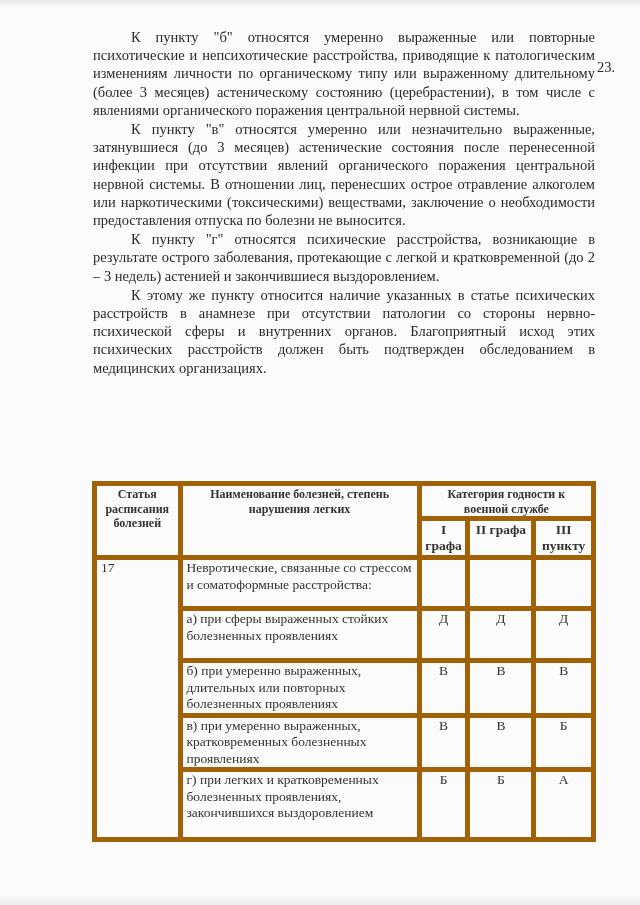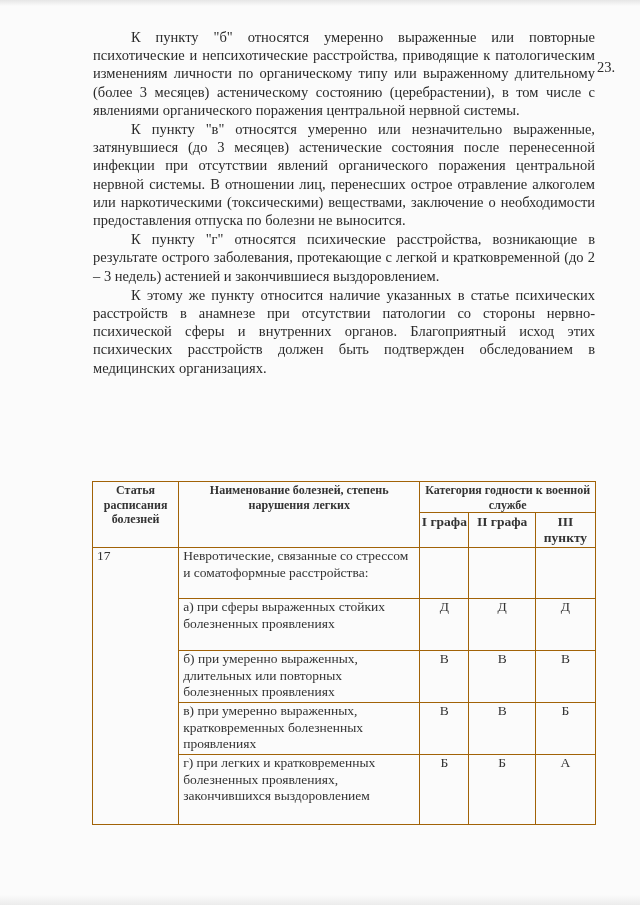--- a/index.html
+++ b/index.html
@@ -33,21 +33,21 @@
     }
     table.schedule {
       position: absolute; left: 92px; top: 481px;
       width: 504px;
       border-collapse: collapse;
       font-size: 13.5px;
       line-height: 16.5px;
       color: #333;
     }
     table.schedule th, table.schedule td {
-      border: 1px solid #a16207;
+      border: 5px solid #a16207;
       padding: 0 4px;
       vertical-align: top;
     }
     table.schedule th {
       font-weight: bold;
       font-size: 12px;
       line-height: 14.5px;
       text-align: center;
       vertical-align: top;
       padding-top: 1px;

